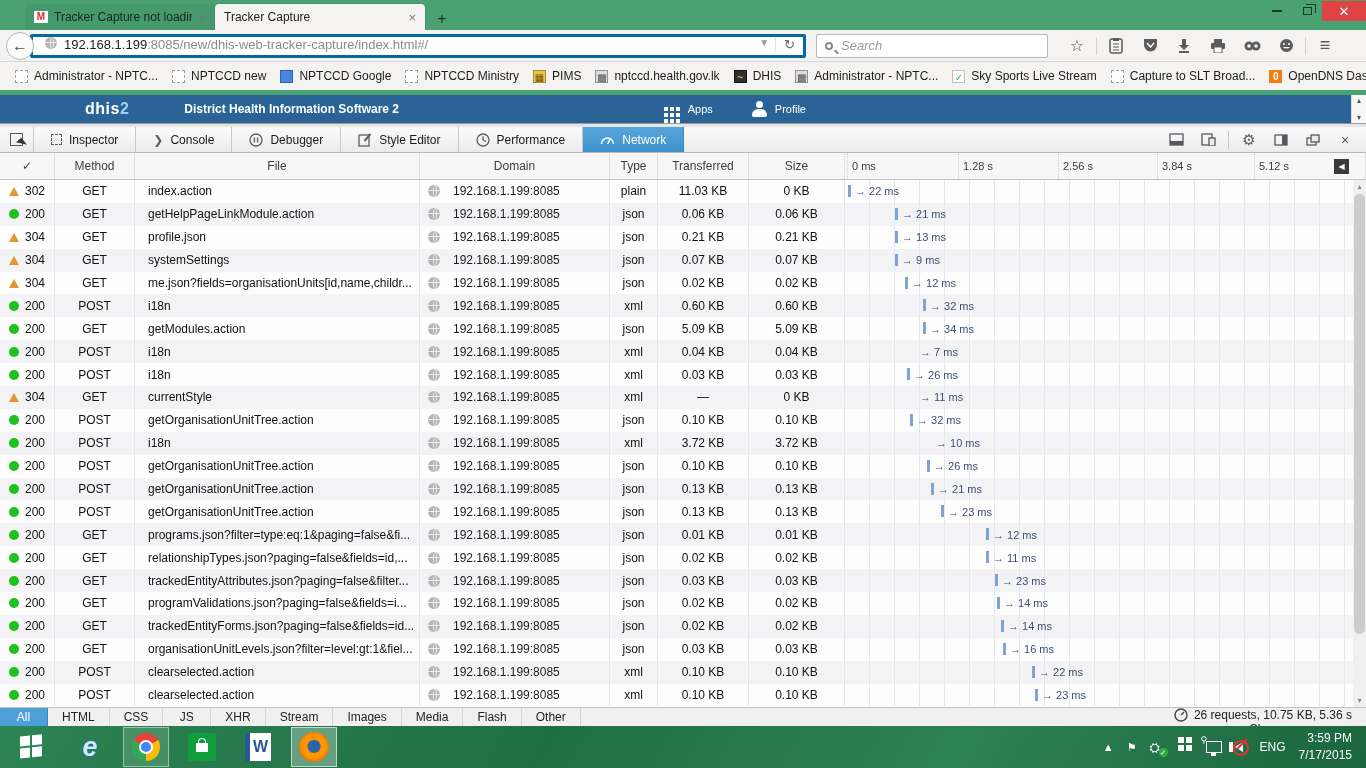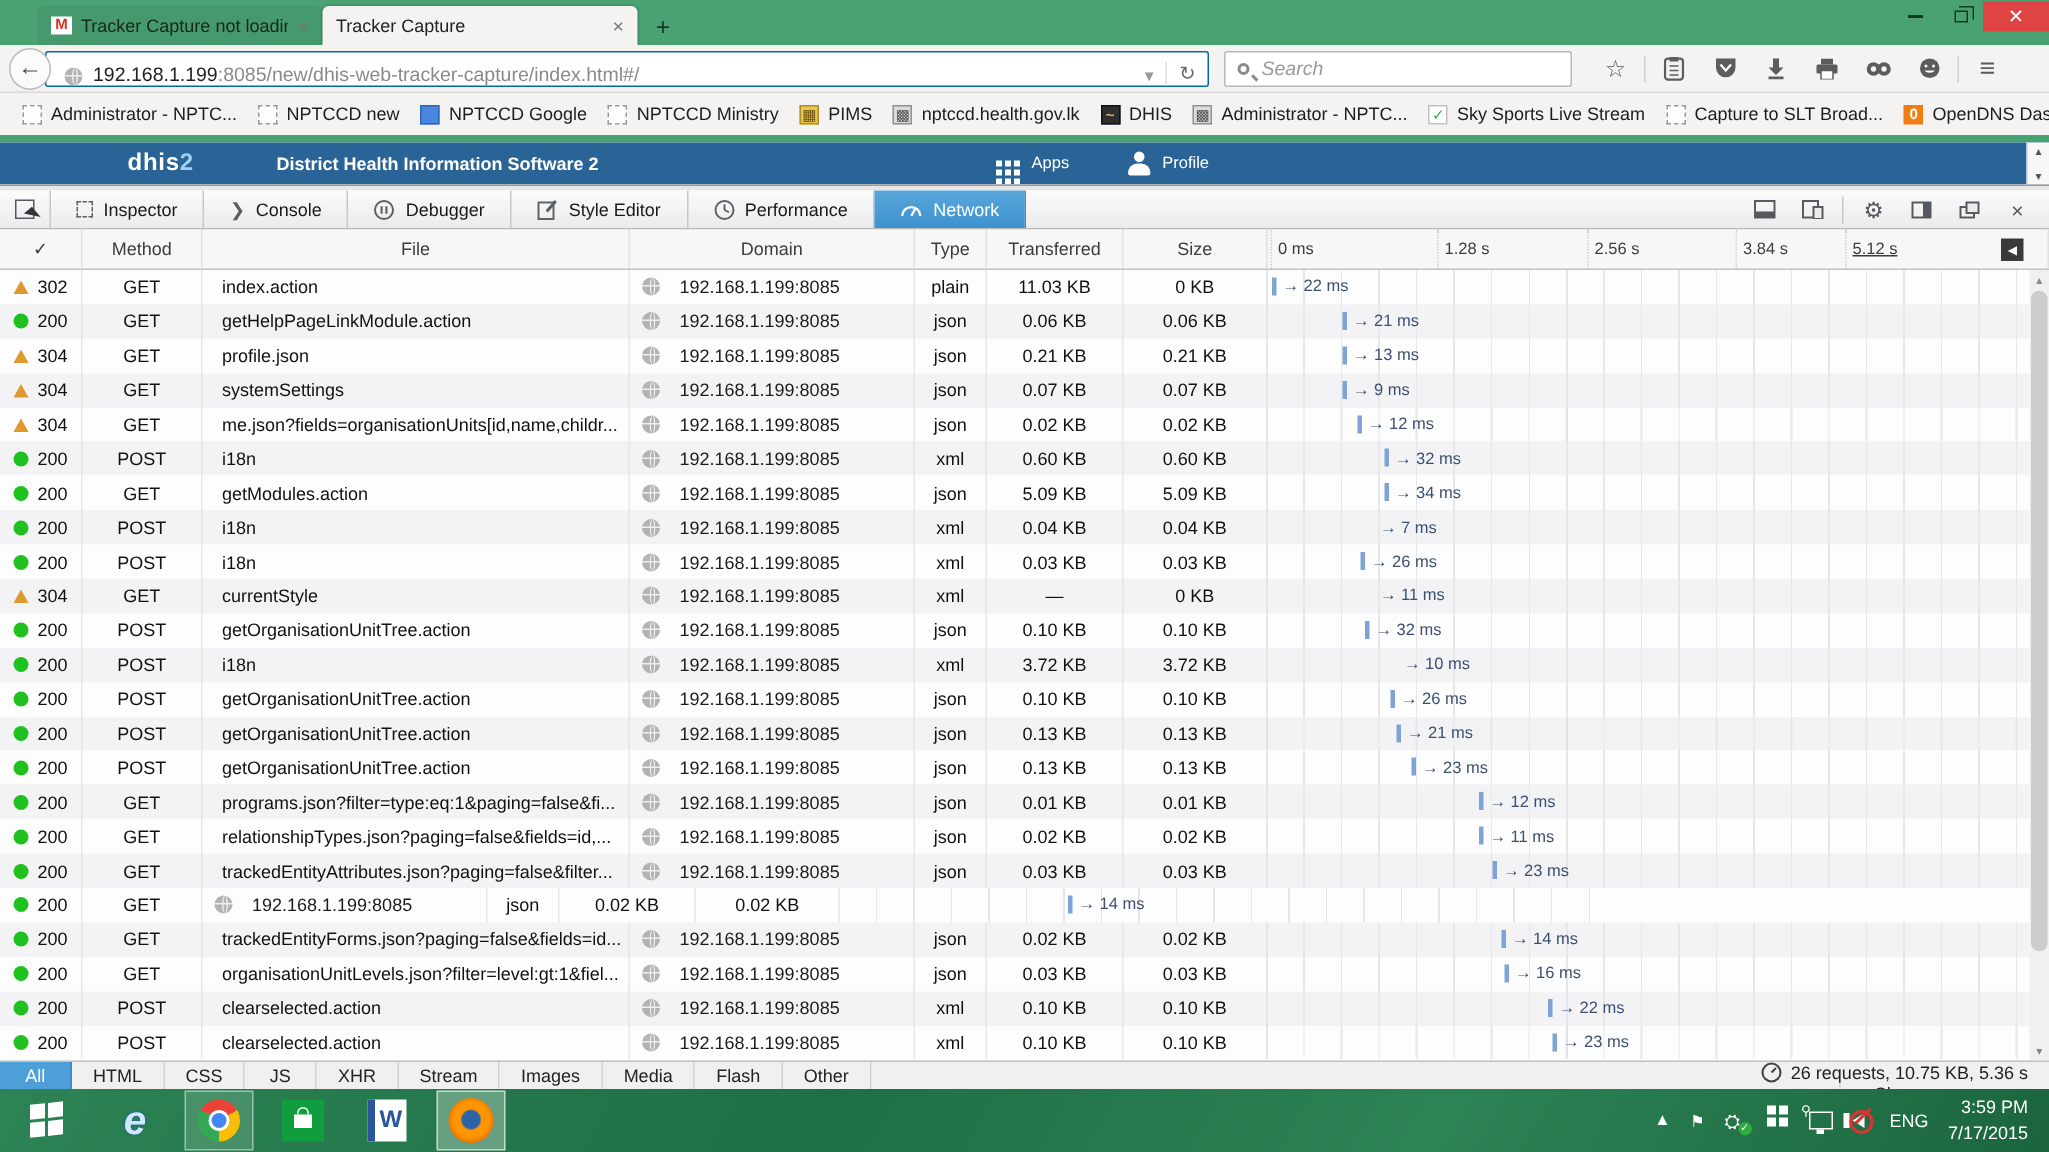--- a/index.html
+++ b/index.html
@@ -19,21 +19,21 @@
   .wincontrols { position:absolute; right:0; top:0; height:22px; display:flex; align-items:center; }
   .wc { width:30px; height:20px; display:flex; align-items:center; justify-content:center; color:#123c22; }
   .wc-min i { display:block; width:10px; height:2px; background:#123c22; }
   .wc-restore i { display:block; width:9px; height:8px; border:1px solid #123c22; position:relative; background:transparent; }
   .wc-restore i:before { content:""; position:absolute; left:2px; top:-4px; width:9px; height:8px; border:1px solid #123c22; border-bottom:none; border-left:none; }
   .wc-close { width:44px; background:#e04343; color:#fff; font-size:13px; }
 
   
   .navbar { position:absolute; left:0; top:30px; width:1366px; height:32px; background:#f4f3f2; border-bottom:1px solid #d9d8d7; display:flex; align-items:center; }
   .backbtn { width:28px; height:28px; border:1px solid #b9b8b7; border-radius:50%; background:#fbfbfb; color:#4a4a4a; font-size:16px; display:flex; align-items:center; justify-content:center; margin-left:6px; z-index:2; }
-  .urlbar { display:flex; align-items:flex-end; width:776px; height:24px; background:#fff; border:1px solid #0369a1; border-radius:2px; margin-left:-4px; padding-left:12px; font-size:13px; }
+  .urlbar { display:flex; align-items:flex-start; width:776px; height:24px; background:#fff; border:3px solid #0369a1; border-radius:2px; margin-left:-4px; padding-left:12px; font-size:13px; }
   .globe { width:12px; height:12px; border-radius:50%; background:#b3b3b3; position:relative; flex:none; margin-right:7px; }
   .globe:before { content:""; position:absolute; left:0; right:0; top:5px; height:1px; background:#efefef; }
   .globe:after { content:""; position:absolute; top:0; bottom:0; left:5px; width:2px; border-radius:50%; border-left:1px solid #efefef; border-right:1px solid #efefef; }
   .url-host { color:#222; }
   .url-path { color:#8a8a8a; flex:1; white-space:nowrap; overflow:hidden; }
   .url-dd { color:#9a9a9a; font-size:10px; padding:0 6px; }
   .url-reload { color:#6a6a6a; font-size:13px; padding:0 8px; border-left:1px solid #e2e2e2; }
   .searchbox { display:flex; align-items:center; width:232px; height:24px; background:#fff; border:1px solid #b9b8b7; border-radius:2px; margin-left:10px; padding:0 8px; }
   .mag { width:8px; height:8px; border:2px solid #8a8a8a; border-radius:50%; position:relative; flex:none; }
   .mag:after { content:""; position:absolute; left:7px; top:7px; width:5px; height:2px; background:#8a8a8a; transform:rotate(45deg); }
@@ -419,21 +419,21 @@
     <div class="nh nh-domain">Domain</div>
     <div class="nh nh-type">Type</div>
     <div class="nh nh-transferred">Transferred</div>
     <div class="nh nh-size">Size</div>
     <div class="nh nh-timeline">
       <span class="tl-toggle">◀</span>
     <span class="tick" style="left: 2px;">0 ms</span>
         <span class="tick" style="left: 113px;">1.28 s</span>
         <span class="tick" style="left: 213px;">2.56 s</span>
         <span class="tick" style="left: 312px;">3.84 s</span>
-        <span class="tick" style="left: 385px; text-decoration: underline;">5.12 s</span>
+        <span class="tick" style="left: 409px;">5.12 s</span>
       </div>
     <div class="nh nh-sb"></div>
   </div>
 
   <div class="net-rows">
       <div class="req-row">
         <div class="cell c-status">
           <span class="status-redirect"></span>
           <span class="code">302</span>
         </div>
@@ -770,20 +770,21 @@
           <span class="tl-bar" style="left: 150px;"></span>
           <span class="tl-label" style="left: 157px;">→ 23 ms</span>
         </div>
       </div>
       <div class="req-row">
         <div class="cell c-status">
           <span class="status-ok"></span>
           <span class="code">200</span>
         </div>
         <div class="cell c-method">GET</div>
+        <div class="cell c-file">programValidations.json?paging=false&amp;fields=i...</div>
         <div class="cell c-domain">
           <span class="globe"></span>
           <span>192.168.1.199:8085</span>
         </div>
         <div class="cell c-type">json</div>
         <div class="cell c-transferred">0.02 KB</div>
         <div class="cell c-size">0.02 KB</div>
         <div class="cell c-timeline">
           <span class="tl-bar" style="left: 152px;"></span>
           <span class="tl-label" style="left: 159px;">→ 14 ms</span>

